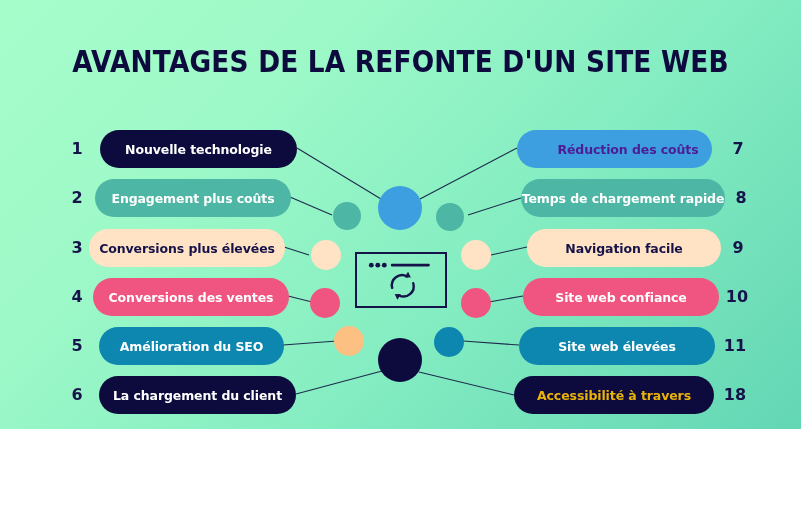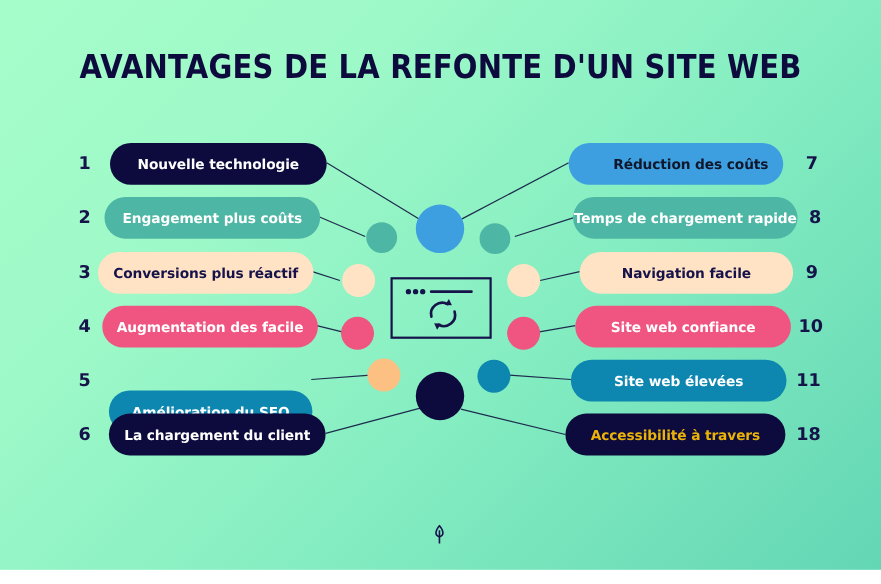--- a/index.html
+++ b/index.html
@@ -8,21 +8,21 @@
   }
   body {
     width: 801px;
     height: 531px;
     overflow: hidden;
     font-family: "Liberation Sans", sans-serif;
   }
   #infographic {
     position: relative;
     width: 801px;
-    height: 518px;
+    height: 429px;
     background: linear-gradient(135deg, #a5fdca 0%, #9ef9c8 28%, #86eec2 58%, #63d6b4 100%);
     overflow: hidden;
   }
 
   
   .title {
     position: absolute;
     left: 0;
     top: 44px;
     width: 801px;
@@ -147,42 +147,42 @@
       <span class="pill-label" style="color:#ffffff;">Nouvelle technologie</span>
     </div>
 
     <div class="num" style="left:62px; top:179px;">2</div>
     <div class="pill" style="left:95px; top:179px; width:196px; background:#4db6a4;">
       <span class="pill-label" style="color:#ffffff;">Engagement plus coûts</span>
     </div>
 
     <div class="num" style="left:62px; top:229px;">3</div>
     <div class="pill" style="left:89px; top:229px; width:196px; background:#ffe3c4;">
-      <span class="pill-label" style="color:#16124a;">Conversions plus réactif</span>
+      <span class="pill-label" style="color:#16124a;">Conversions plus élevées</span>
     </div>
 
     <div class="num" style="left:62px; top:278px;">4</div>
     <div class="pill" style="left:93px; top:278px; width:196px; background:#ef5580;">
-      <span class="pill-label" style="color:#ffffff;">Augmentation des facile</span>
+      <span class="pill-label" style="color:#ffffff;">Conversions des ventes</span>
     </div>
 
     <div class="num" style="left:62px; top:327px;">5</div>
-    <div class="pill" style="left:99px; top:327px; width:185px; background:#0d87b0;margin-top:28px;">
+    <div class="pill" style="left:99px; top:327px; width:185px; background:#0d87b0;">
       <span class="pill-label" style="color:#ffffff;">Amélioration du SEO</span>
     </div>
 
     <div class="num" style="left:62px; top:376px;">6</div>
     <div class="pill" style="left:99px; top:376px; width:197px; background:#0d0b3d;">
       <span class="pill-label" style="color:#ffffff;">La chargement du client</span>
     </div>
   </div>
 
   <div>
     <div class="pill" style="left:517px; top:130px; width:195px; background:#3d9ee0;">
-      <span class="pill-label" style="color:#0f172a;margin-left:27px;">Réduction des coûts</span>
+      <span class="pill-label" style="color:#4c1d95;margin-left:27px;">Réduction des coûts</span>
     </div>
     <div class="num" style="left:723px; top:130px;">7</div>
 
     <div class="pill" style="left:521px; top:179px; width:204px; background:#4db6a4;">
       <span class="pill-label" style="color:#ffffff;">Temps de chargement rapide</span>
     </div>
     <div class="num" style="left:726px; top:179px;">8</div>
 
     <div class="pill" style="left:527px; top:229px; width:194px; background:#ffe3c4;">
       <span class="pill-label" style="color:#16124a;">Navigation facile</span>

